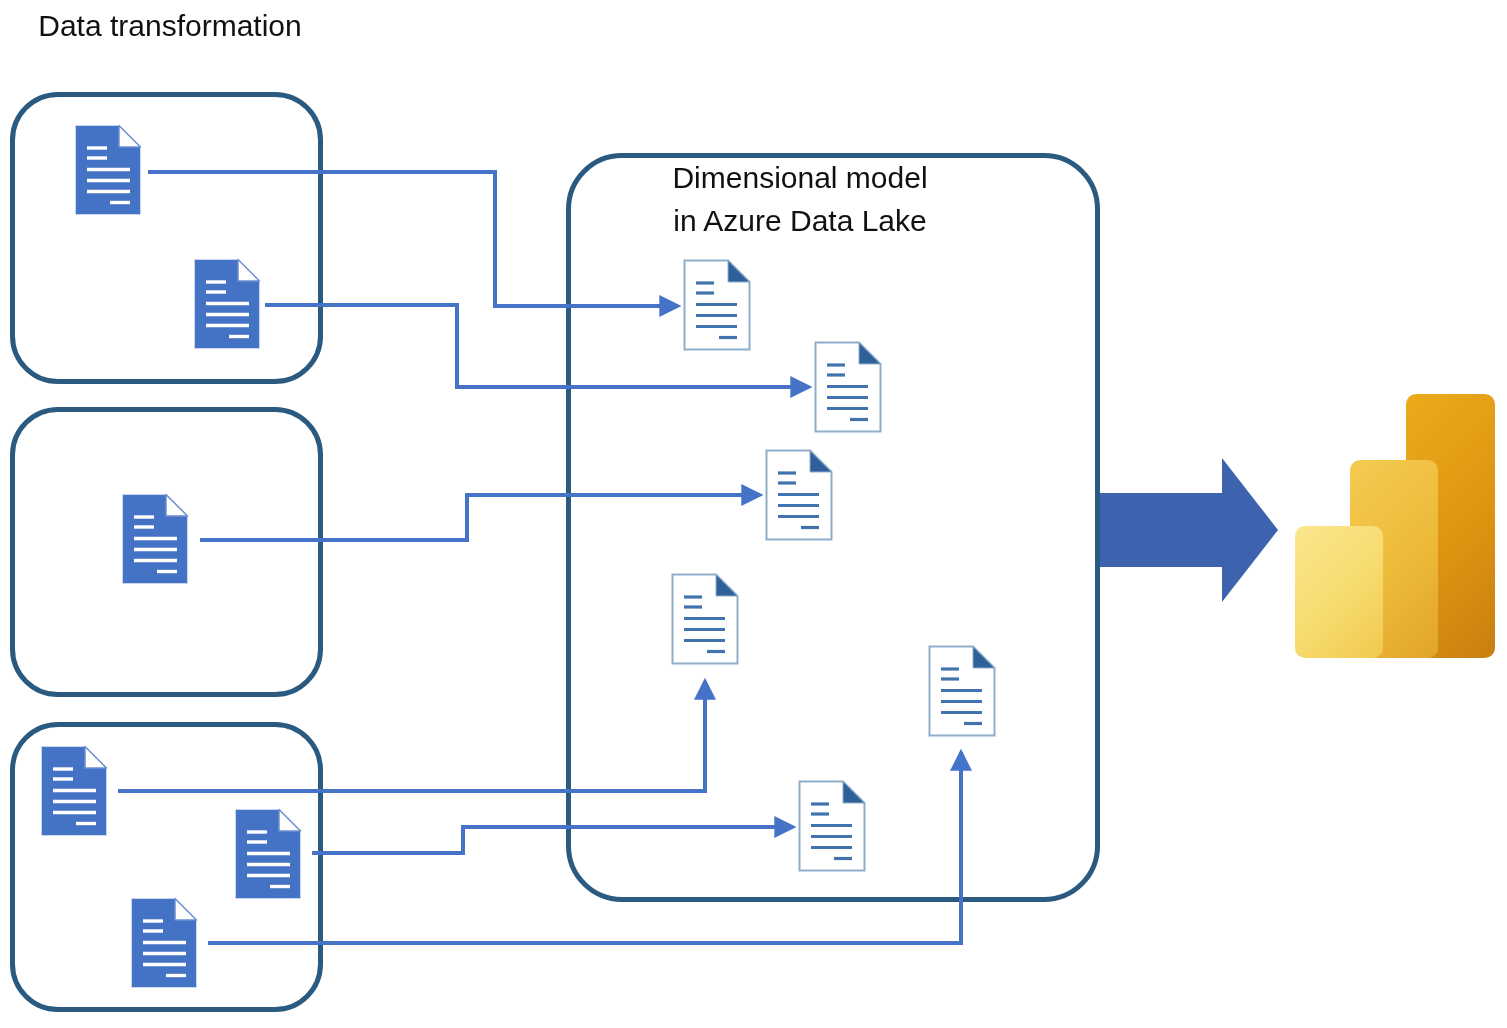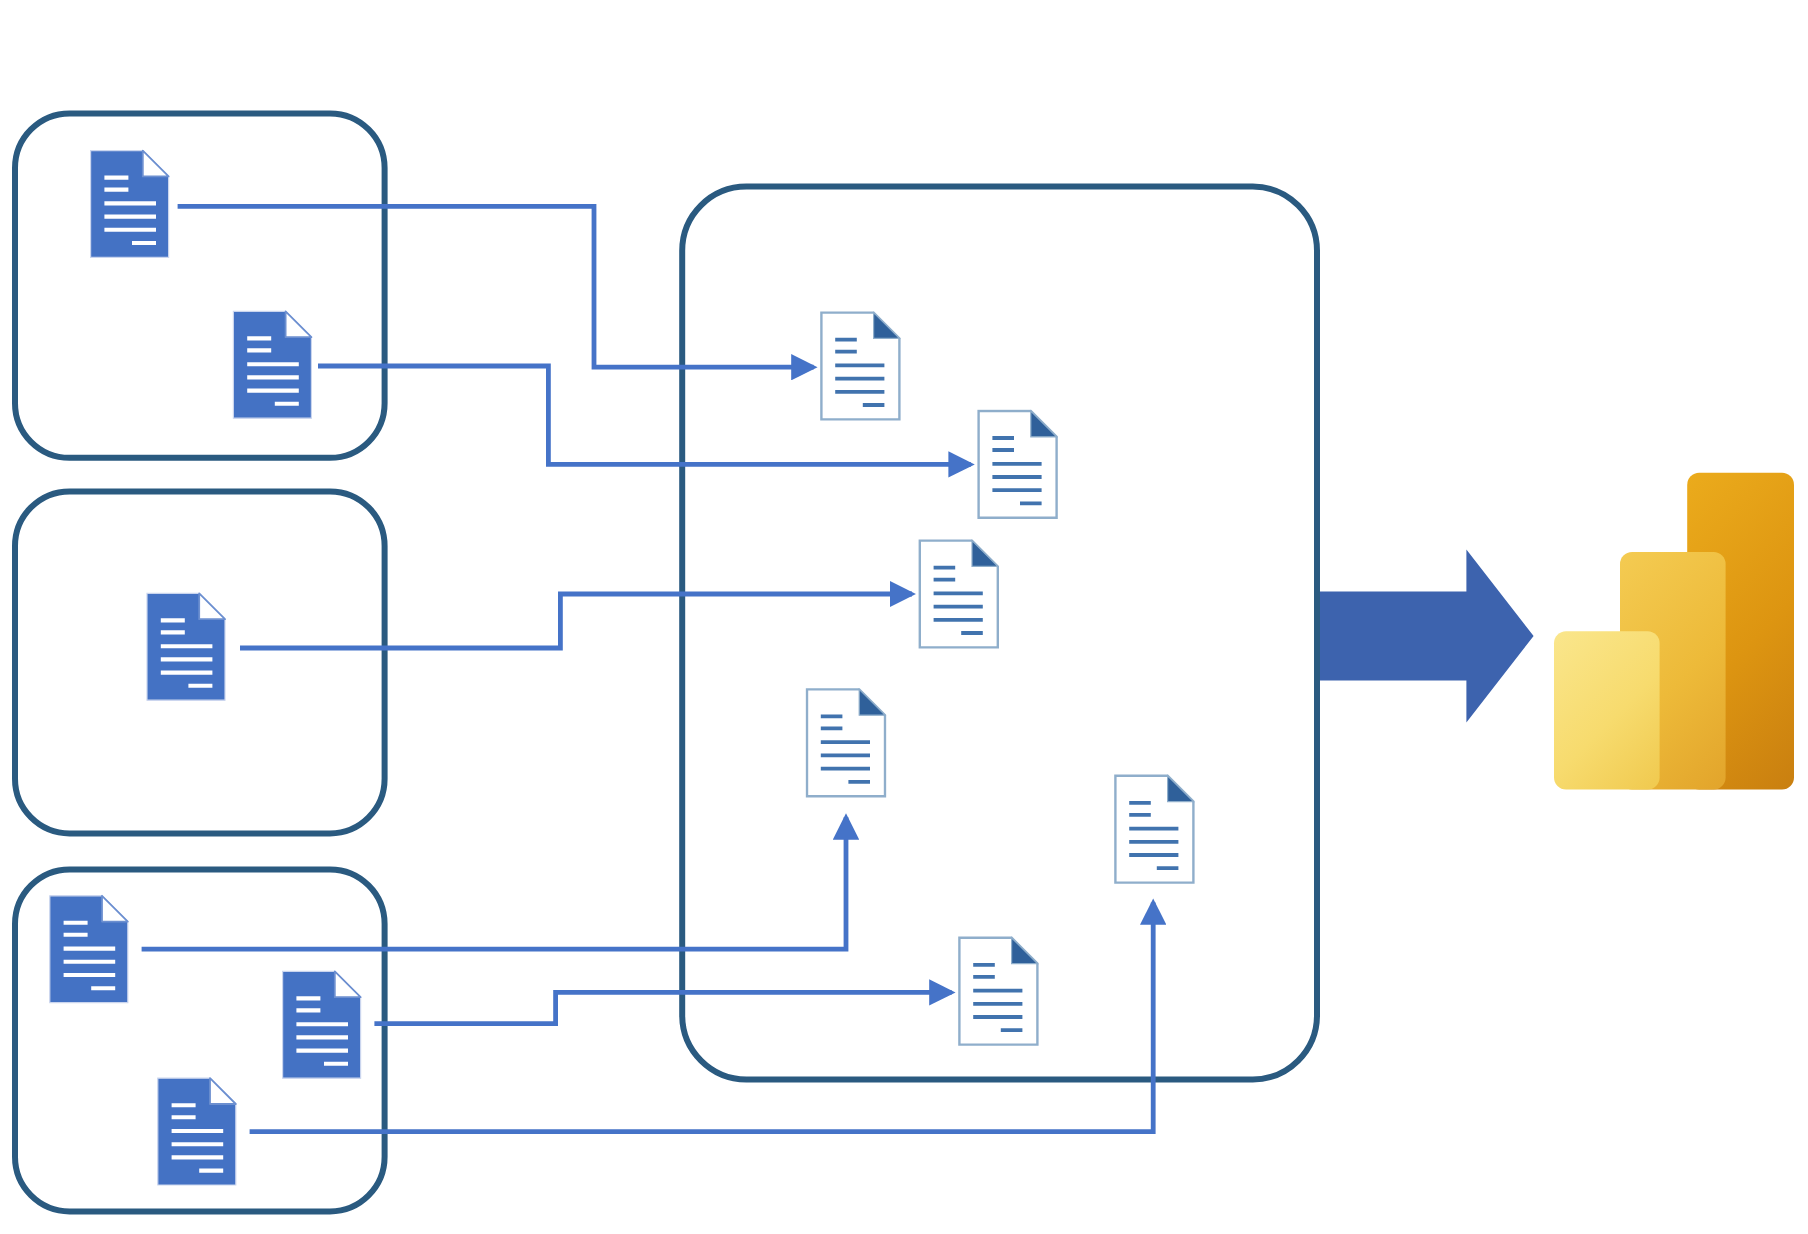--- a/index.html
+++ b/index.html
@@ -77,20 +77,25 @@
           <path d="M13,45.5 H54"></path>
           <path d="M13,56.5 H54"></path>
           <path d="M13,67.5 H54"></path>
           <path d="M36,78.5 H54"></path>
         </g>
       </symbol>
     </defs>
   </svg>
 
   <div class="title" id="dataflow-title">
+    <div>Data transformation</div>
+  </div>
+  <div class="title" id="model-title">
+    <div>Dimensional model</div>
+    <div>in Azure Data Lake</div>
   </div>
 
   <div class="group-box" id="group-box-1"></div>
   <div class="group-box" id="group-box-2"></div>
   <div class="group-box" id="group-box-3"></div>
 
   <div id="model-box"></div>
 
   <svg class="doc" id="doc-a1">
       <use href="#sym-doc-blue"></use>

